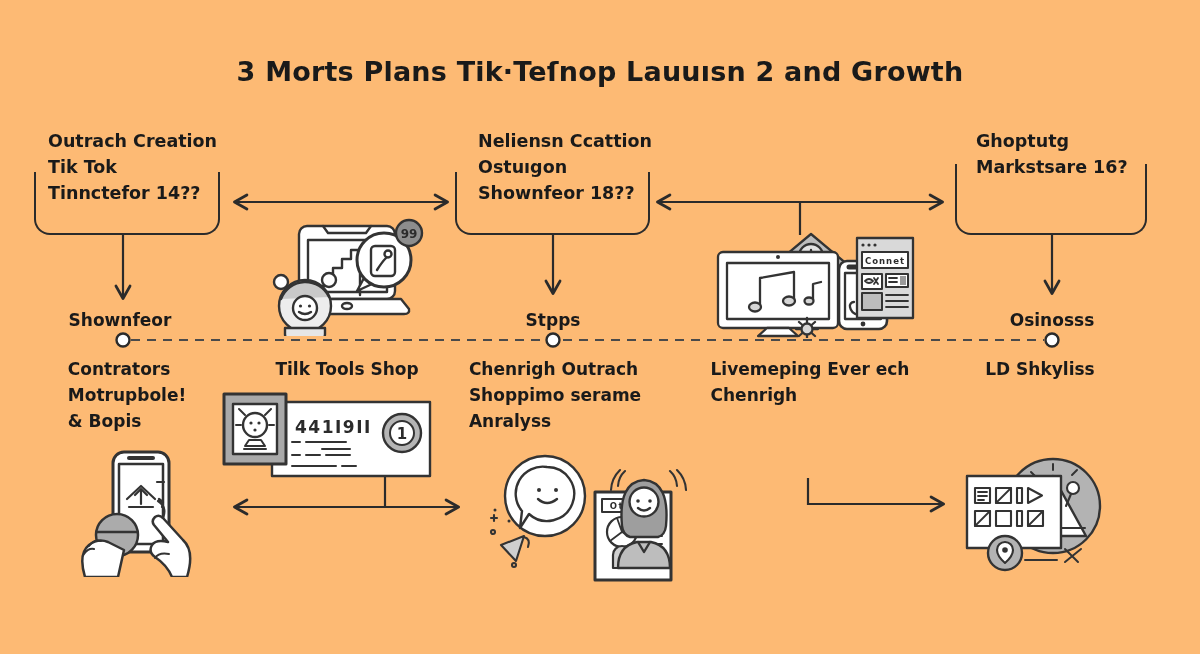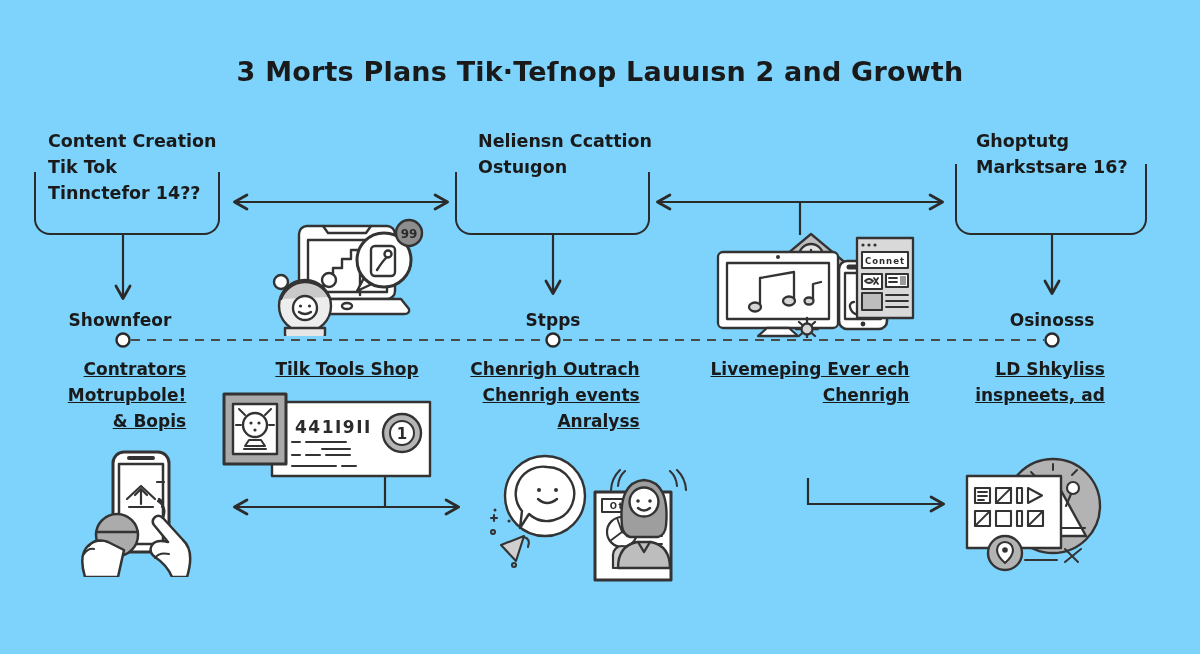--- a/index.html
+++ b/index.html
@@ -1,28 +1,28 @@
 <!DOCTYPE html>
 <html><head>
 <meta charset="utf-8">
 <style>
   html,body{margin:0;padding:0;background:#fff;}
-  .stage{position:relative;width:1200px;height:654px;background:#7dd3fc;overflow:hidden;
+  .stage{position:relative;width:1200px;height:654px;background:#fdba74;overflow:hidden;
          font-family:"DejaVu Sans","Liberation Sans",sans-serif;color:#1a1a1a;}
   .title{position:absolute;left:0;right:0;top:56px;text-align:center;
          font-size:27px;font-weight:bold;letter-spacing:.2px;}
   .overlay{position:absolute;left:0;top:0;z-index:1;}
   .callout{position:absolute;border:2.5px solid #2b2b2b;border-top:none;
            border-radius:0 0 16px 16px;z-index:1;}
   .callout-text{position:absolute;z-index:3;font-size:17.5px;font-weight:bold;
                 line-height:26px;white-space:nowrap;}
   .ms{position:absolute;top:310px;transform:translateX(-50%);z-index:3;
       font-size:17px;font-weight:bold;white-space:nowrap;}
-  .note{position:absolute;transform:translateX(-50%);z-index:3;text-align:right;
-        font-size:17px;font-weight:bold;line-height:26px;white-space:nowrap;text-decoration:underline;}
+  .note{position:absolute;transform:translateX(-50%);z-index:3;text-align:left;
+        font-size:17px;font-weight:bold;line-height:26px;white-space:nowrap;}
   .illu{position:absolute;z-index:2;}
   .illu text{font-family:"DejaVu Sans","Liberation Sans",sans-serif;font-weight:bold;fill:#2b2b2b;}
   .ln{stroke:#2b2b2b;stroke-width:2.2;fill:none;}
   .dash{stroke:#4a4a4a;stroke-width:2;stroke-dasharray:9 7;fill:none;}
   .node{fill:#ffffff;stroke:#2b2b2b;stroke-width:2.4;}
 </style>
 </head>
 <body>
 
 <div class="stage">
@@ -48,57 +48,57 @@
     <line class="ln" x1="385" y1="477" x2="385" y2="507"></line>
     <line class="ln" x1="236" y1="507" x2="457" y2="507" marker-start="url(#arr)" marker-end="url(#arr)"></line>
     <path class="ln" d="M808,478 V504 H942" marker-end="url(#arr)"></path>
   </svg>
 
   <div class="callout" style="left:34px;top:172px;width:182px;height:61px"></div>
   <div class="callout" style="left:455px;top:172px;width:191px;height:61px"></div>
   <div class="callout" style="left:955px;top:164px;width:188px;height:69px"></div>
 
   <div class="callout-text" style="left:48px;top:128px">
-    <div>Content Creation</div>
+    <div>Outrach Creation</div>
     <div>Tik Tok</div>
     <div>Tinnctefor 14??</div>
   </div>
   <div class="callout-text" style="left:478px;top:128px">
     <div>Neliensn Ccattion</div>
     <div>Ostuıgon</div>
+    <div>Shownfeor 18??</div>
   </div>
   <div class="callout-text" style="left:976px;top:128px">
     <div>Ghoptutg</div>
     <div>Markstsare 16?</div>
   </div>
 
   <div class="ms" style="left:120px">Shownfeor</div>
   <div class="ms" style="left:553px">Stpps</div>
   <div class="ms" style="left:1052px">Osinosss</div>
 
   <div class="note" style="left:127px;top:356px">
     <div>Contrators</div>
     <div>Motrupbole!</div>
     <div>&amp; Bopis</div>
   </div>
   <div class="note" style="left:347px;top:356px">
     <div>Tilk Tools Shop</div>
   </div>
   <div class="note" style="left:555px;top:356px">
     <div>Chenrigh Outrach</div>
-    <div>Chenrigh events</div>
+    <div>Shoppimo serame</div>
     <div>Anralyss</div>
   </div>
   <div class="note" style="left:810px;top:356px">
     <div>Livemeping Ever ech</div>
     <div>Chenrigh</div>
   </div>
   <div class="note" style="left:1040px;top:356px">
     <div>LD Shkyliss</div>
-    <div>inspneets, ad</div>
   </div>
 
   <svg class="illu" style="left:268px;top:216px" width="160" height="120" viewBox="0 0 160 120">
     <g fill="none" stroke="#333" stroke-width="2.4" stroke-linecap="round" stroke-linejoin="round">
       <g>
         <rect x="31" y="10" width="96" height="73" rx="8" fill="#fff"></rect>
         <path d="M55,10 l5,7 h38 l5,-7"></path>
         <rect x="40" y="24" width="79" height="52" fill="#fff"></rect>
         <path d="M47,70 h9 v-9 h9 v-9 h9 v-9 h9 v-9 h9 v45"></path>
         <path d="M25,83 h108 l8,10 q1,5 -5,5 H22 q-6,0 -5,-5 z" fill="#fff"></path>

